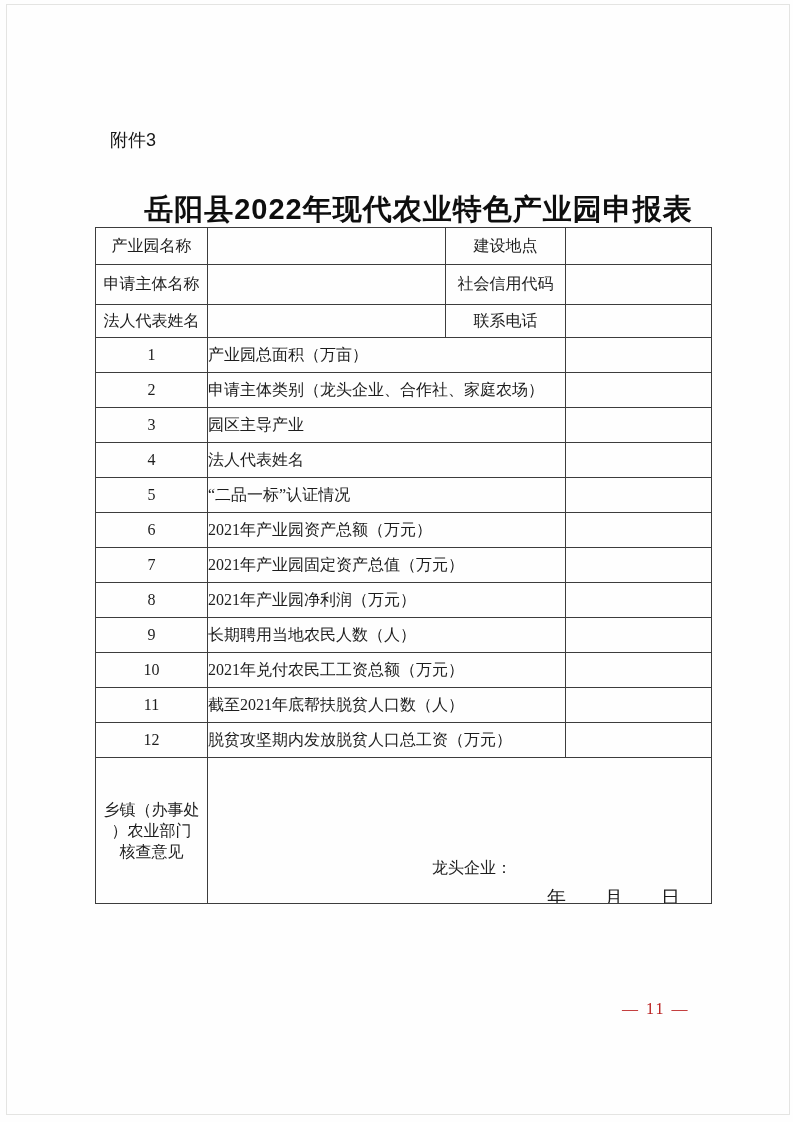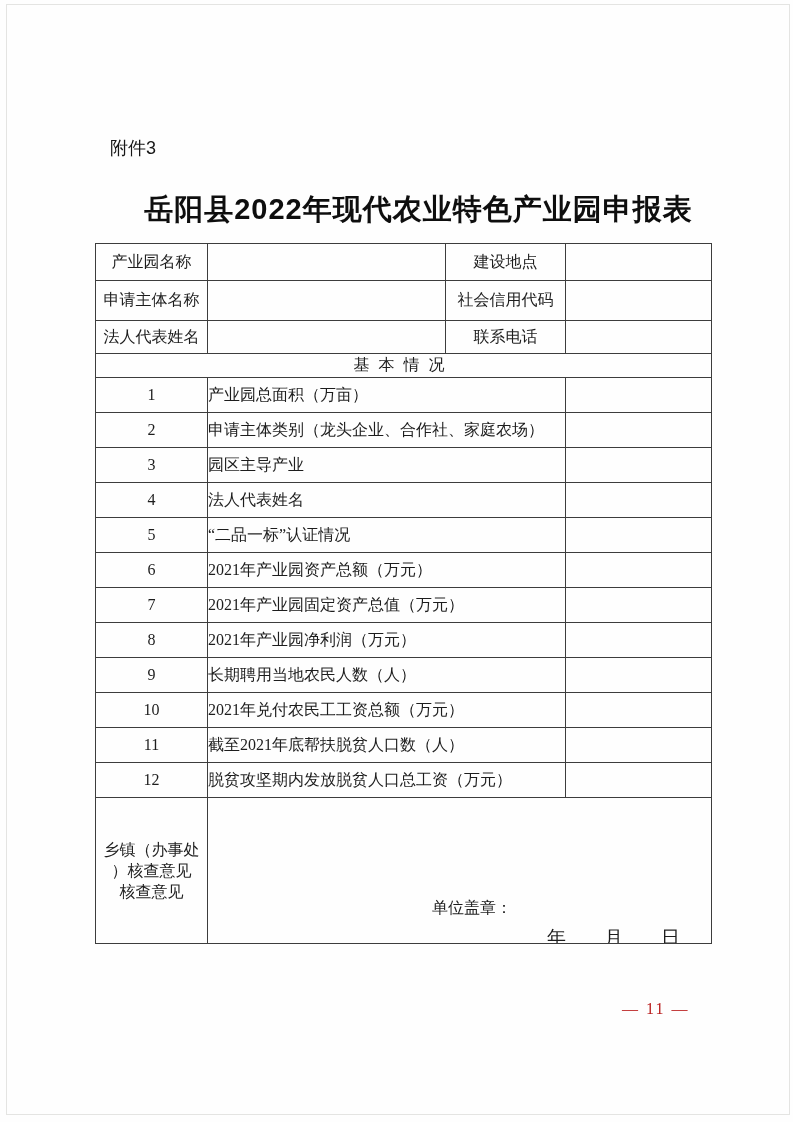--- a/index.html
+++ b/index.html
@@ -21,21 +21,21 @@
     left: 6px;
     top: 4px;
     right: 3px;
     bottom: 7px;
     border: 1px solid #e4e4e2;
     pointer-events: none;
   }
   .attachment {
     position: absolute;
     left: 110px;
-    top: 136px;
+    top: 128px;
     font-family: "Liberation Sans", "DejaVu Sans", sans-serif;
     font-size: 18px;
     color: #171717;
   }
   .title {
     position: absolute;
     left: 0;
     top: 180px;
     width: 100%;
     box-sizing: border-box;
@@ -44,21 +44,21 @@
     text-align: center;
     font-family: "Liberation Sans", "DejaVu Sans", sans-serif;
     font-weight: 700;
     font-size: 29px;
     letter-spacing: 1px;
     color: #0e0e0e;
   }
   table.form-table {
     position: absolute;
     left: 95px;
-    top: 243px;
+    top: 227px;
     width: 616px;
     border-collapse: collapse;
     table-layout: fixed;
   }
   table.form-table td {
     border: 1px solid #3d3d3d;
     font-size: 16px;
     color: #1d1d1d;
     padding: 0;
     vertical-align: middle;
@@ -135,23 +135,20 @@
         <td class="lbl-cell">社会信用代码</td>
         <td class="val-cell"></td>
       </tr>
       <tr class="hdr-row-3">
         <td class="lbl-cell">法人代表姓名</td>
         <td class="val-cell"></td>
         <td class="lbl-cell">联系电话</td>
         <td class="val-cell"></td>
       </tr>
 
-      <tr class="section-row">
-        <td class="section-cell" colspan="4">基本情况</td>
-      </tr>
 
       <tr class="basic-row">
         <td class="num-cell">1</td>
         <td class="desc-cell" colspan="2">产业园总面积（万亩）</td>
         <td class="val-cell"></td>
       </tr>
       <tr class="basic-row">
         <td class="num-cell">2</td>
         <td class="desc-cell" colspan="2">申请主体类别（龙头企业、合作社、家庭农场）</td>
         <td class="val-cell"></td>
@@ -203,25 +200,25 @@
       </tr>
       <tr class="basic-row">
         <td class="num-cell">12</td>
         <td class="desc-cell" colspan="2">脱贫攻坚期内发放脱贫人口总工资（万元）</td>
         <td class="val-cell"></td>
       </tr>
 
       <tr class="review-row">
         <td class="review-label-cell">
           <div>乡镇（办事处</div>
-          <div>）核查意见</div>
+          <div>）农业部门</div>
           <div>核查意见</div>
         </td>
         <td class="review-content-cell" colspan="3">
-          <span class="seal-label">单位盖章：</span>
+          <span class="seal-label">龙头企业：</span>
           <span class="date-label">年　　月　　日</span>
         </td>
       </tr>
     </tbody>
   </table>
 
   <div class="page-number">— 11 —</div>
 </div>
 
 </body></html>

